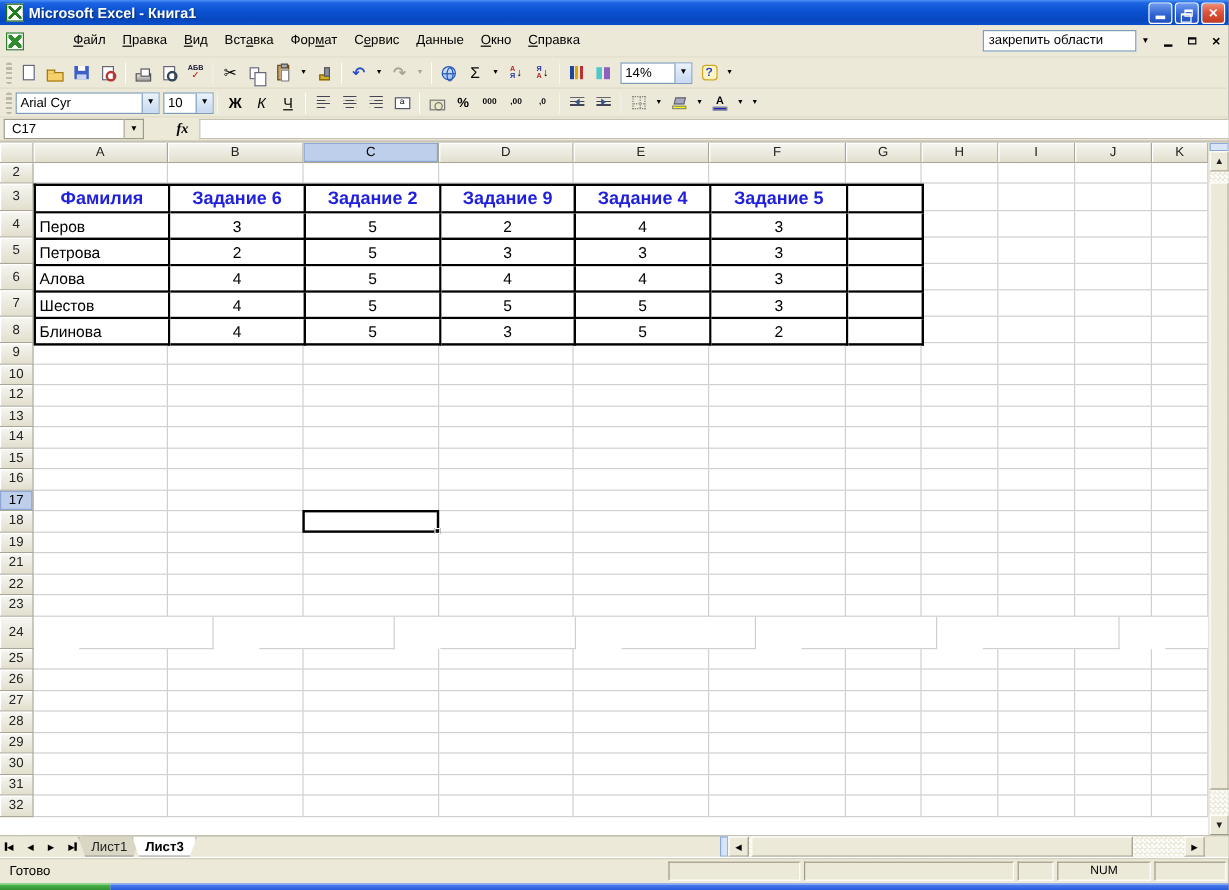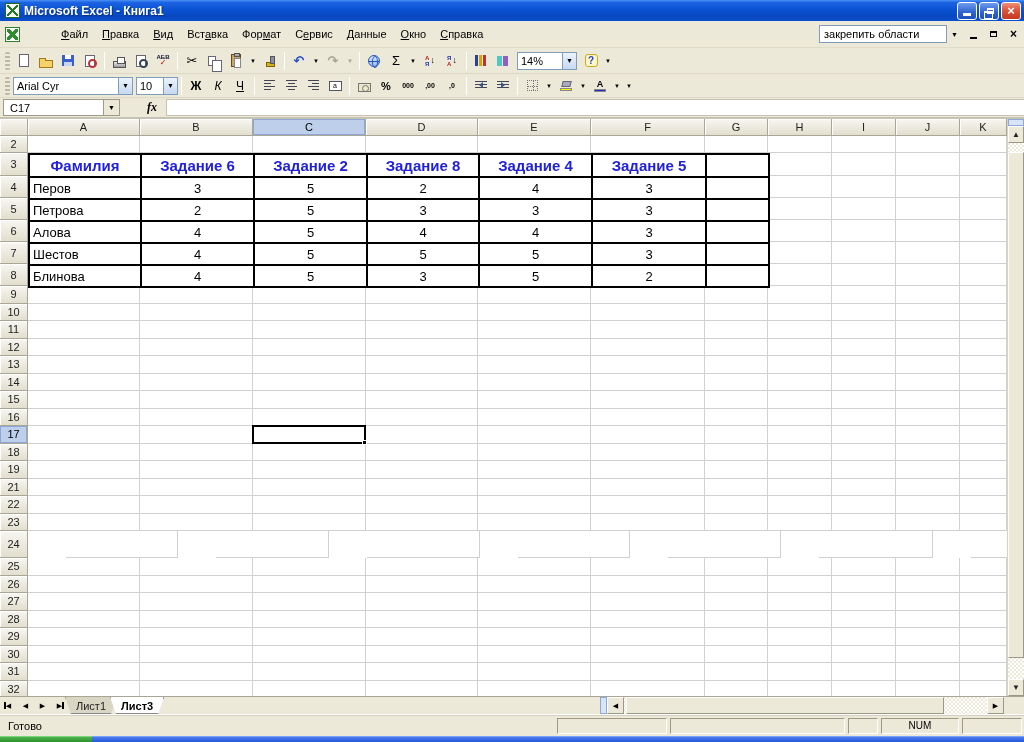--- a/index.html
+++ b/index.html
@@ -568,34 +568,20 @@
               <div class="grid-cell" style="width: 112px;"></div>
               <div class="grid-cell" style="width: 113px;"></div>
               <div class="grid-cell" style="width: 114px;"></div>
               <div class="grid-cell" style="width: 63px;"></div>
               <div class="grid-cell" style="width: 64px;"></div>
               <div class="grid-cell" style="width: 64px;"></div>
               <div class="grid-cell" style="width: 64px;"></div>
               <div class="grid-cell" style="width: 47px;"></div>
             </div>
             <div class="grid-row" style="height: 17.5px;">
-              <div class="hdr row-header">11</div>
-              <div class="grid-cell" style="width: 112px;"></div>
-              <div class="grid-cell" style="width: 113px;"></div>
-              <div class="grid-cell" style="width: 113px;"></div>
-              <div class="grid-cell" style="width: 112px;"></div>
-              <div class="grid-cell" style="width: 113px;"></div>
-              <div class="grid-cell" style="width: 114px;"></div>
-              <div class="grid-cell" style="width: 63px;"></div>
-              <div class="grid-cell" style="width: 64px;"></div>
-              <div class="grid-cell" style="width: 64px;"></div>
-              <div class="grid-cell" style="width: 64px;"></div>
-              <div class="grid-cell" style="width: 47px;"></div>
-            </div>
-            <div class="grid-row" style="height: 17.5px;">
               <div class="hdr row-header">12</div>
               <div class="grid-cell" style="width: 112px;"></div>
               <div class="grid-cell" style="width: 113px;"></div>
               <div class="grid-cell" style="width: 113px;"></div>
               <div class="grid-cell" style="width: 112px;"></div>
               <div class="grid-cell" style="width: 113px;"></div>
               <div class="grid-cell" style="width: 114px;"></div>
               <div class="grid-cell" style="width: 63px;"></div>
               <div class="grid-cell" style="width: 64px;"></div>
               <div class="grid-cell" style="width: 64px;"></div>
@@ -866,21 +852,21 @@
               <div class="grid-cell" style="width: 64px;"></div>
               <div class="grid-cell" style="width: 64px;"></div>
               <div class="grid-cell" style="width: 64px;"></div>
               <div class="grid-cell" style="width: 47px;"></div>
             </div>
           </div>
         <div class="datatable" style="left: 28px; top: 17px; grid-template-columns: 112px 113px 113px 112px 113px 114px 63px; grid-template-rows: 23px 22px 22px 22px 22px 22px; --hdr: #2121DC;">
             <div class="tcell th">Фамилия</div>
             <div class="tcell th">Задание 6</div>
             <div class="tcell th">Задание 2</div>
-            <div class="tcell th">Задание 8</div>
+            <div class="tcell th">Задание 9</div>
             <div class="tcell th">Задание 4</div>
             <div class="tcell th">Задание 5</div>
             <div class="tcell th"></div>
             <div class="tcell tname">Перов</div>
             <div class="tcell">3</div>
             <div class="tcell">5</div>
             <div class="tcell">2</div>
             <div class="tcell">4</div>
             <div class="tcell">3</div>
             <div class="tcell"></div>

